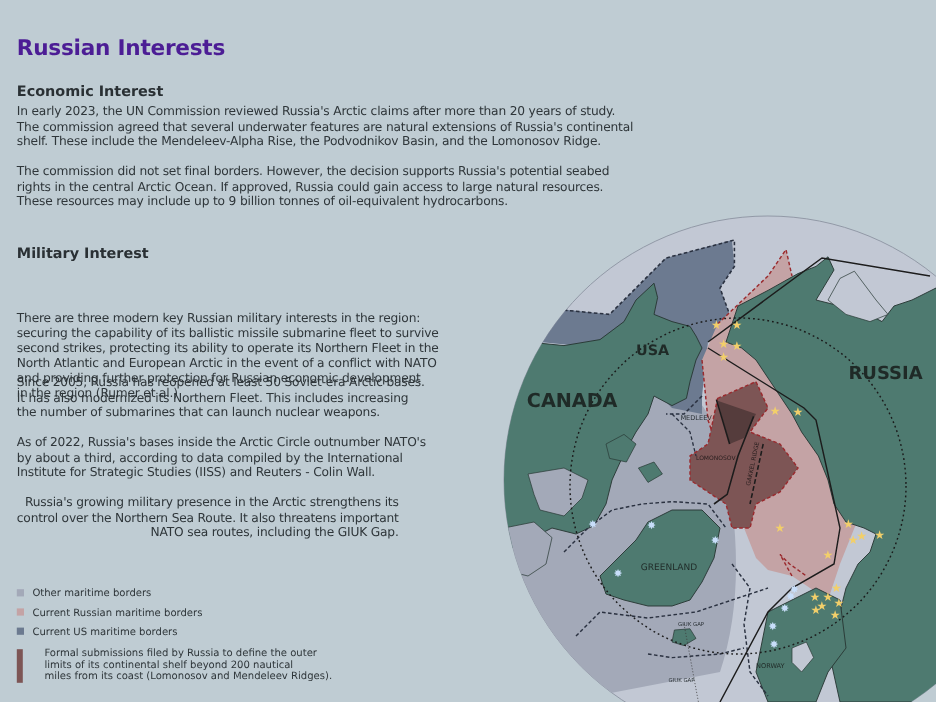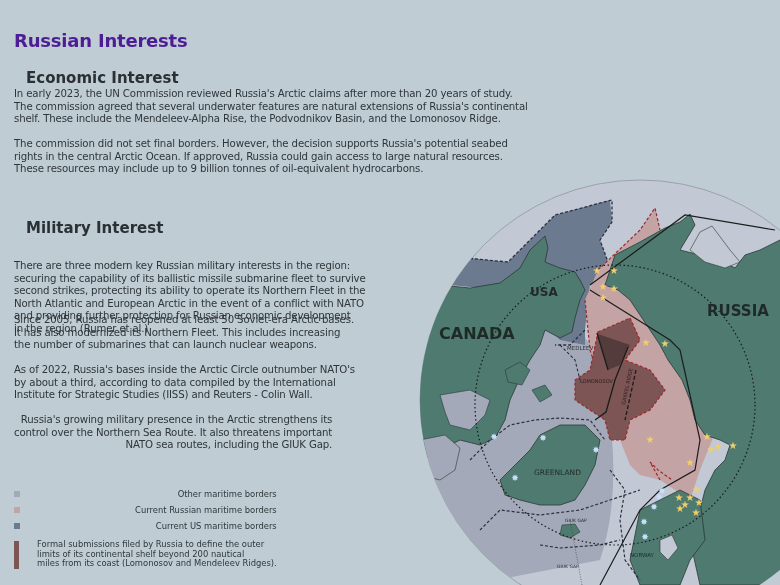--- a/index.html
+++ b/index.html
@@ -8,50 +8,50 @@
       background: #bfccd3;
       font-family: "DejaVu Sans", sans-serif;
       color: #2b3236;
     }
     .title {
       position: absolute; left: 14px; top: 30px;
       font-size: 18px; font-weight: bold; letter-spacing: -0.2px; color: #4c1d95;
     }
     .h2 {
       position: absolute; left: 14px;
-      font-size: 15px; font-weight: bold; color: #2a3034; margin-left: 12px;
+      font-size: 12px; font-weight: bold; color: #2a3034;
     }
     .para {
       position: absolute; left: 14px;
       font-size: 10.2px; line-height: 12.6px; white-space: pre-line; color: #2f363a;
       letter-spacing: -0.15px;
     }
     .legend { position: absolute; left: 14px; top: 486px; font-size: 8.4px; color: #2f363a; }
-    .leg-row { display: flex; align-items: center; height: 16px; justify-content: space-between; }
+    .leg-row { display: flex; align-items: center; height: 16px; }
     .swatch { width: 6px; height: 6px; margin-right: 7px; flex: 0 0 auto; }
     .leg-row.tall { align-items: flex-start; height: auto; margin-top: 6px; gap: 11px; }
     .swatch.tall { width: 5px; height: 28px; margin-top: 1px; }
     .leg-text-tall { white-space: pre-line; line-height: 9.6px; }
     .map { position: absolute; left: 0; top: 0; width: 780px; height: 585px; }
     .map text { font-family: "DejaVu Sans", sans-serif; }
   </style>
 </head>
 <body>
 
 <div class="title">Russian Interests</div>
 
 <div class="h2" style="top:69px;">Economic Interest</div>
 <div class="para" style="top:88px;">In early 2023, the UN Commission reviewed Russia's Arctic claims after more than 20 years of study.
 The commission agreed that several underwater features are natural extensions of Russia's continental
 shelf. These include the Mendeleev-Alpha Rise, the Podvodnikov Basin, and the Lomonosov Ridge.</div>
 <div class="para" style="top:138px;">The commission did not set final borders. However, the decision supports Russia's potential seabed
 rights in the central Arctic Ocean. If approved, Russia could gain access to large natural resources.
 These resources may include up to 9 billion tonnes of oil-equivalent hydrocarbons.</div>
 
-<div class="h2" style="top:219px;">Military Interest</div>
+<div class="h2" style="top:204px;">Military Interest</div>
 <div class="para" style="top:226px;margin-top:34px;">There are three modern key Russian military interests in the region:
 securing the capability of its ballistic missile submarine fleet to survive
 second strikes, protecting its ability to operate its Northern Fleet in the
 North Atlantic and European Arctic in the event of a conflict with NATO
 and providing further protection for Russian economic development
 in the region (Rumer et al.)</div>
 <div class="para" style="top:314px;">Since 2005, Russia has reopened at least 50 Soviet-era Arctic bases.
 It has also modernized its Northern Fleet. This includes increasing
  the number of submarines that can launch nuclear weapons.</div>
 <div class="para" style="top:364px;">As of 2022, Russia's bases inside the Arctic Circle outnumber NATO's

